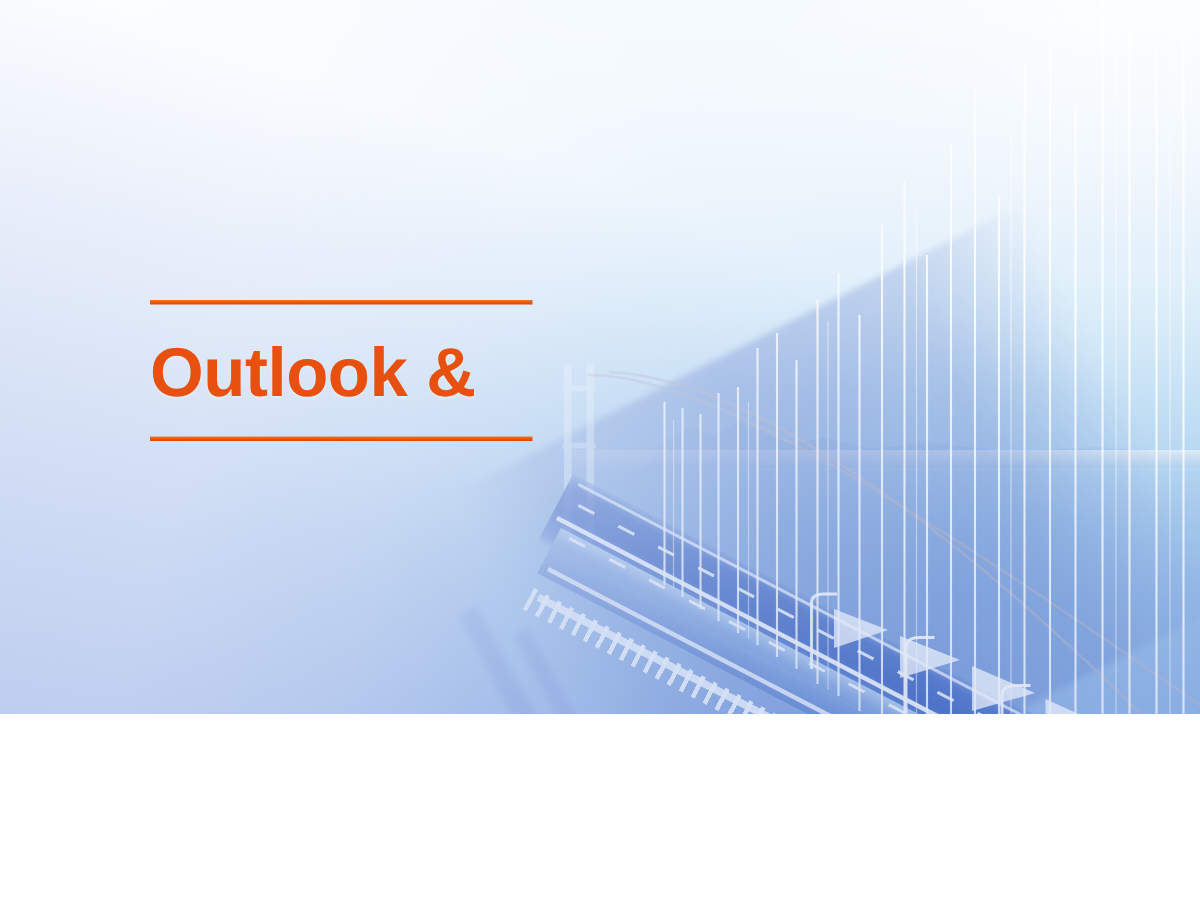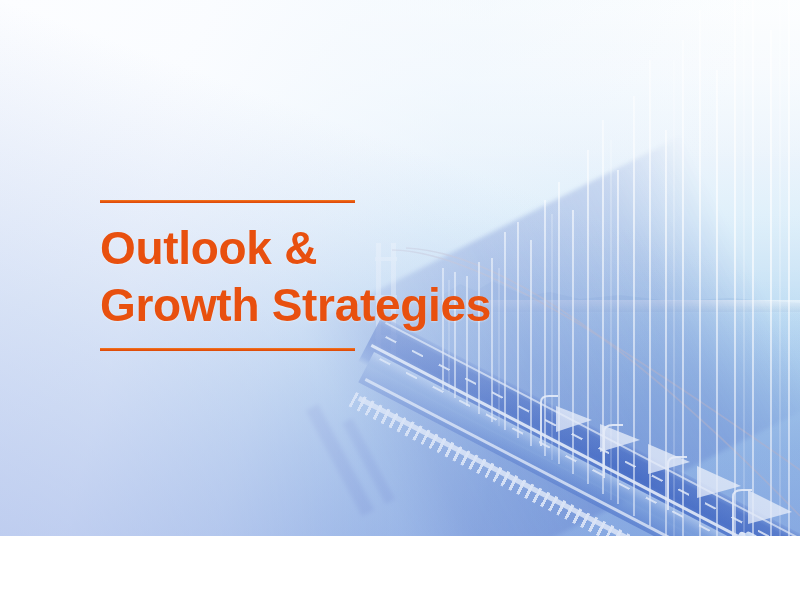--- a/index.html
+++ b/index.html
@@ -1,21 +1,21 @@
 <!DOCTYPE html>
 <html><head>
 <meta charset="utf-8">
 <style>
   * { margin:0; padding:0; box-sizing:border-box; }
   html,body { width:800px; height:600px; overflow:hidden; background:#fff; }
   body { font-family:"Liberation Sans","DejaVu Sans",sans-serif; }
 
   #slide {
     position:relative;
-    width:800px; height:536px;
+    width:800px; height:476px;
     overflow:hidden;
     background:#f7fafd;
   }
 
   
   .photo { position:absolute; inset:0; overflow:hidden; }
 
   
   .sky {
     position:absolute; left:0; top:0; width:100%; height:100%;
@@ -339,17 +339,16 @@
       </g>
     </svg>
 
     <div class="wash"></div>
     <div class="tint"></div>
   </div>
 
   <div class="title-block">
     <div class="rule rule-top"></div>
     <div class="title">Outlook &amp;</div>
-    <div class="title">Growth Strategies</div>
     <div class="rule rule-bottom"></div>
   </div>
 
 </div>
 
 </body></html>

